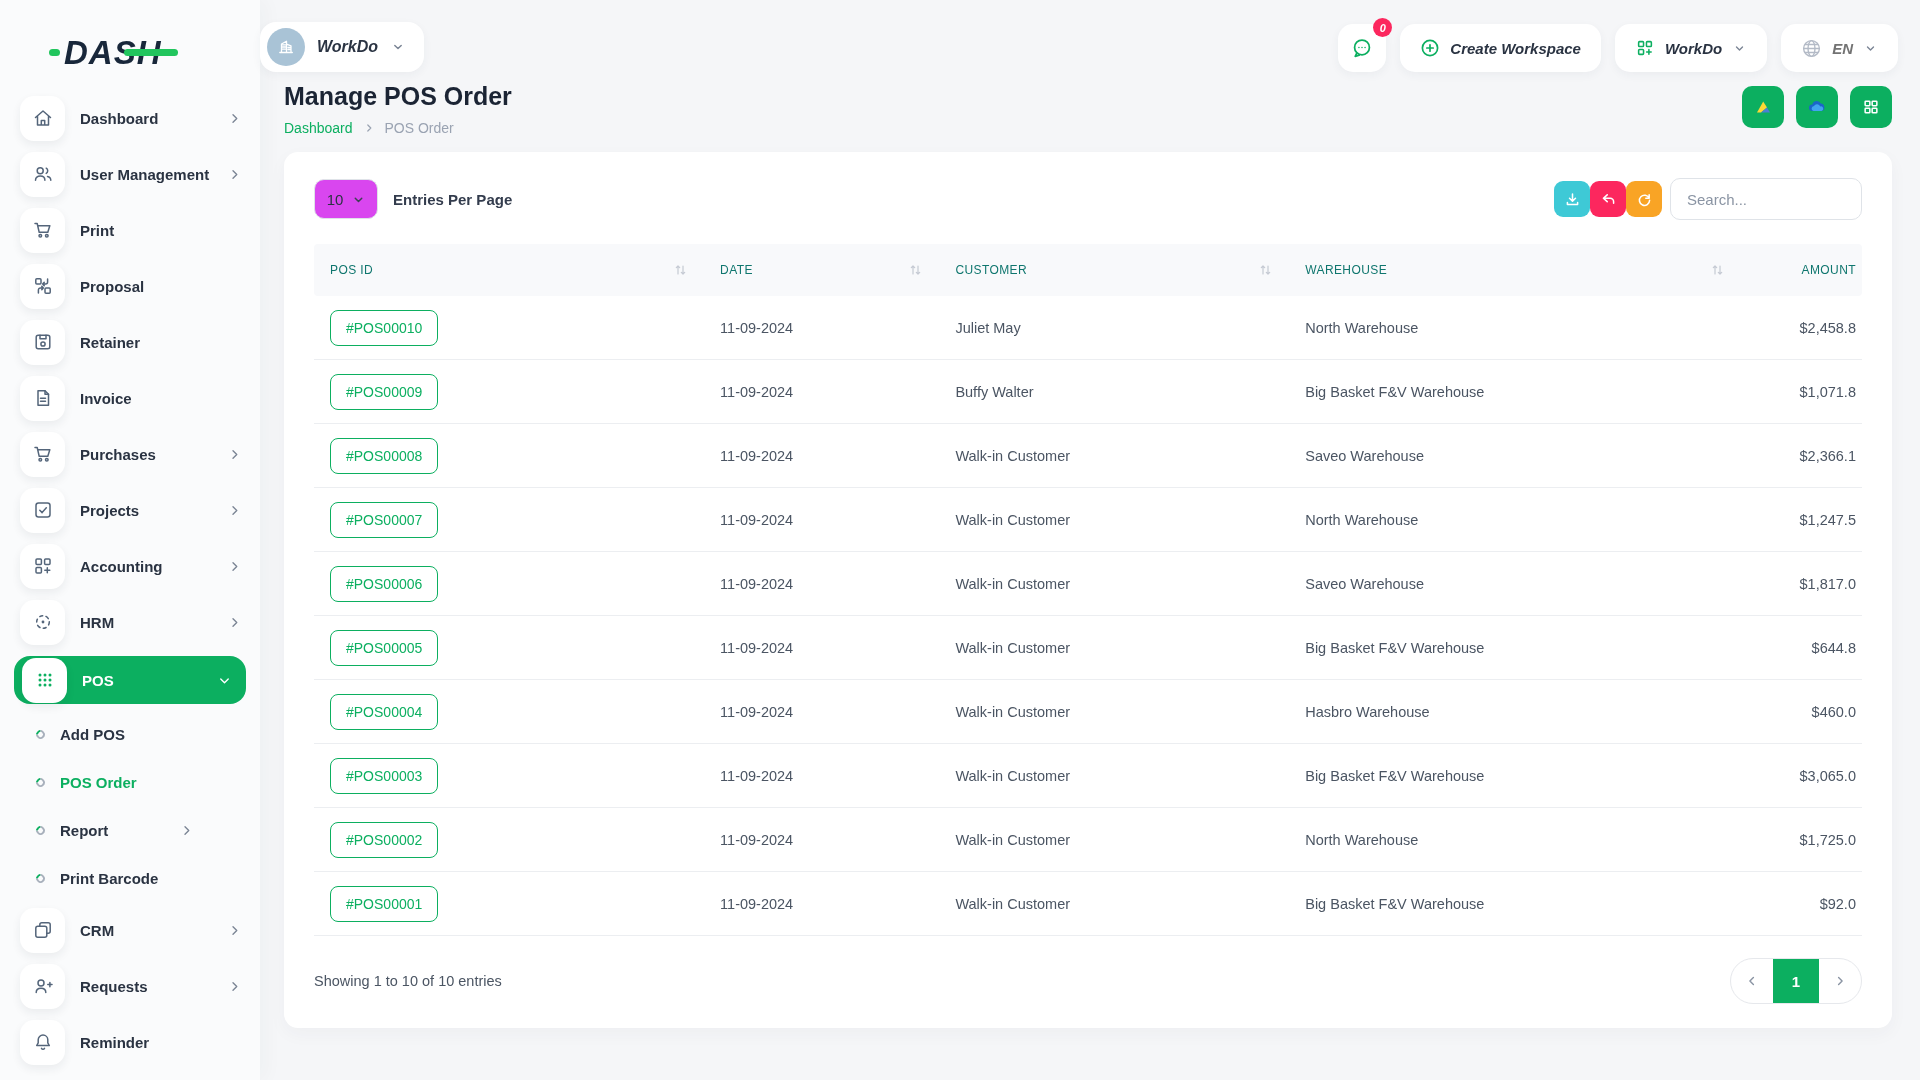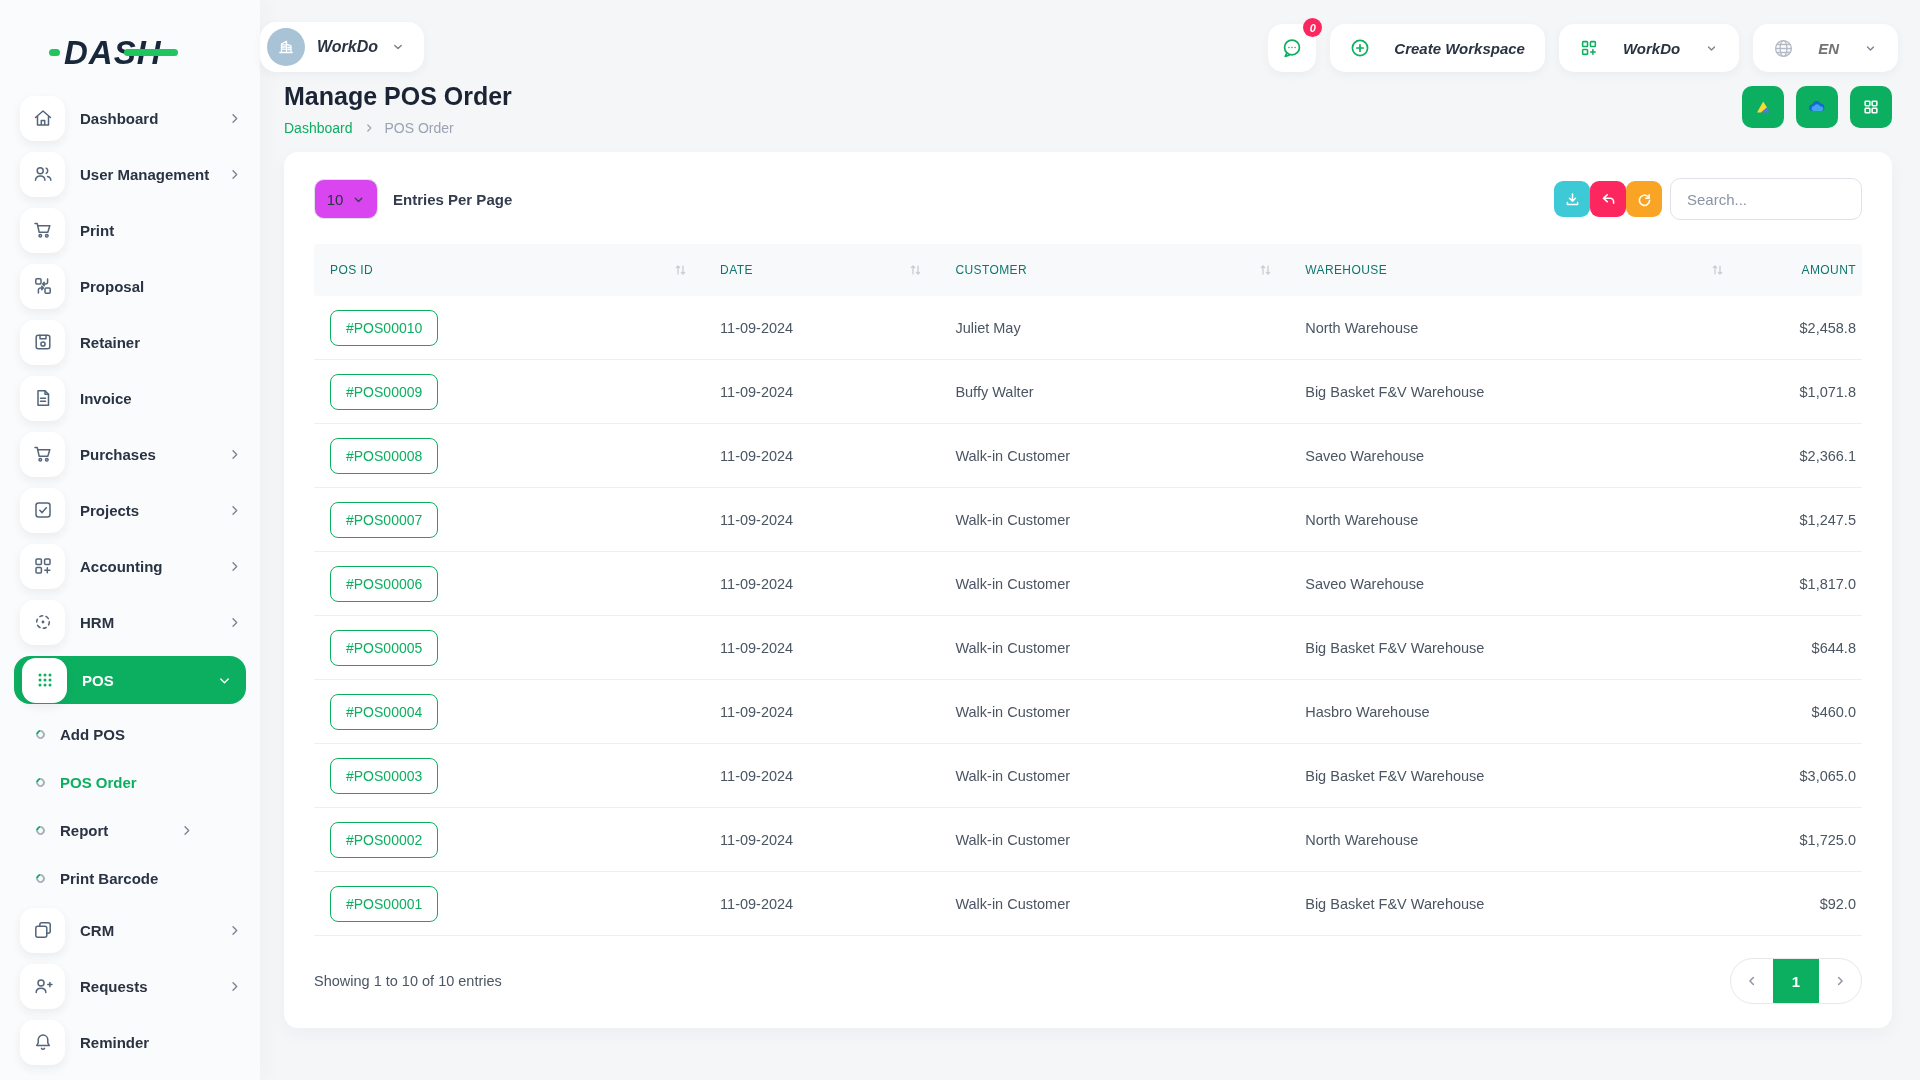--- a/index.html
+++ b/index.html
@@ -22,21 +22,21 @@
   .ws-avatar { width:38px; height:38px; border-radius:50%; background:#a9c3d6;
     display:flex; align-items:center; justify-content:center; }
   .ws-name { font-size:16px; font-weight:600; color:#2a3342; }
   .top-right { margin-left:auto; margin-right:22px; display:flex; align-items:center; gap:14px; }
   .icon-pill { position:relative; width:48px; height:48px; background:#fff; border-radius:15px;
     display:flex; align-items:center; justify-content:center;
     box-shadow:0 3px 10px rgba(40,50,70,.05); cursor:pointer; }
   .badge { position:absolute; top:-6px; right:-6px; min-width:19px; height:19px;
     background:#fc275e; color:#fff; border-radius:50%; font-size:11px; font-weight:700;
     display:flex; align-items:center; justify-content:center; }
-  .pill-btn { display:flex; align-items:center; gap:24px; background:#fff; height:48px;
+  .pill-btn { display:flex; align-items:center; gap:10px; background:#fff; height:48px;
     padding:0 20px; border-radius:15px; box-shadow:0 3px 10px rgba(40,50,70,.05);
     font-size:15px; font-weight:600; color:#2a3342; cursor:pointer; }
   .lang-val { color:#737373; font-weight:700; }
 
   
   .sidebar { position:absolute; top:0; left:0; width:260px; height:1080px;
     background:#fafbfc; box-shadow:6px 0 18px rgba(40,50,70,.03); padding-top:90px; z-index:2; }
   .s-item { display:flex; align-items:center; height:56px; padding:0 18px 0 20px;
     cursor:pointer; }
   .tile { width:45px; height:45px; border-radius:14px; background:#fff; flex:0 0 45px;

